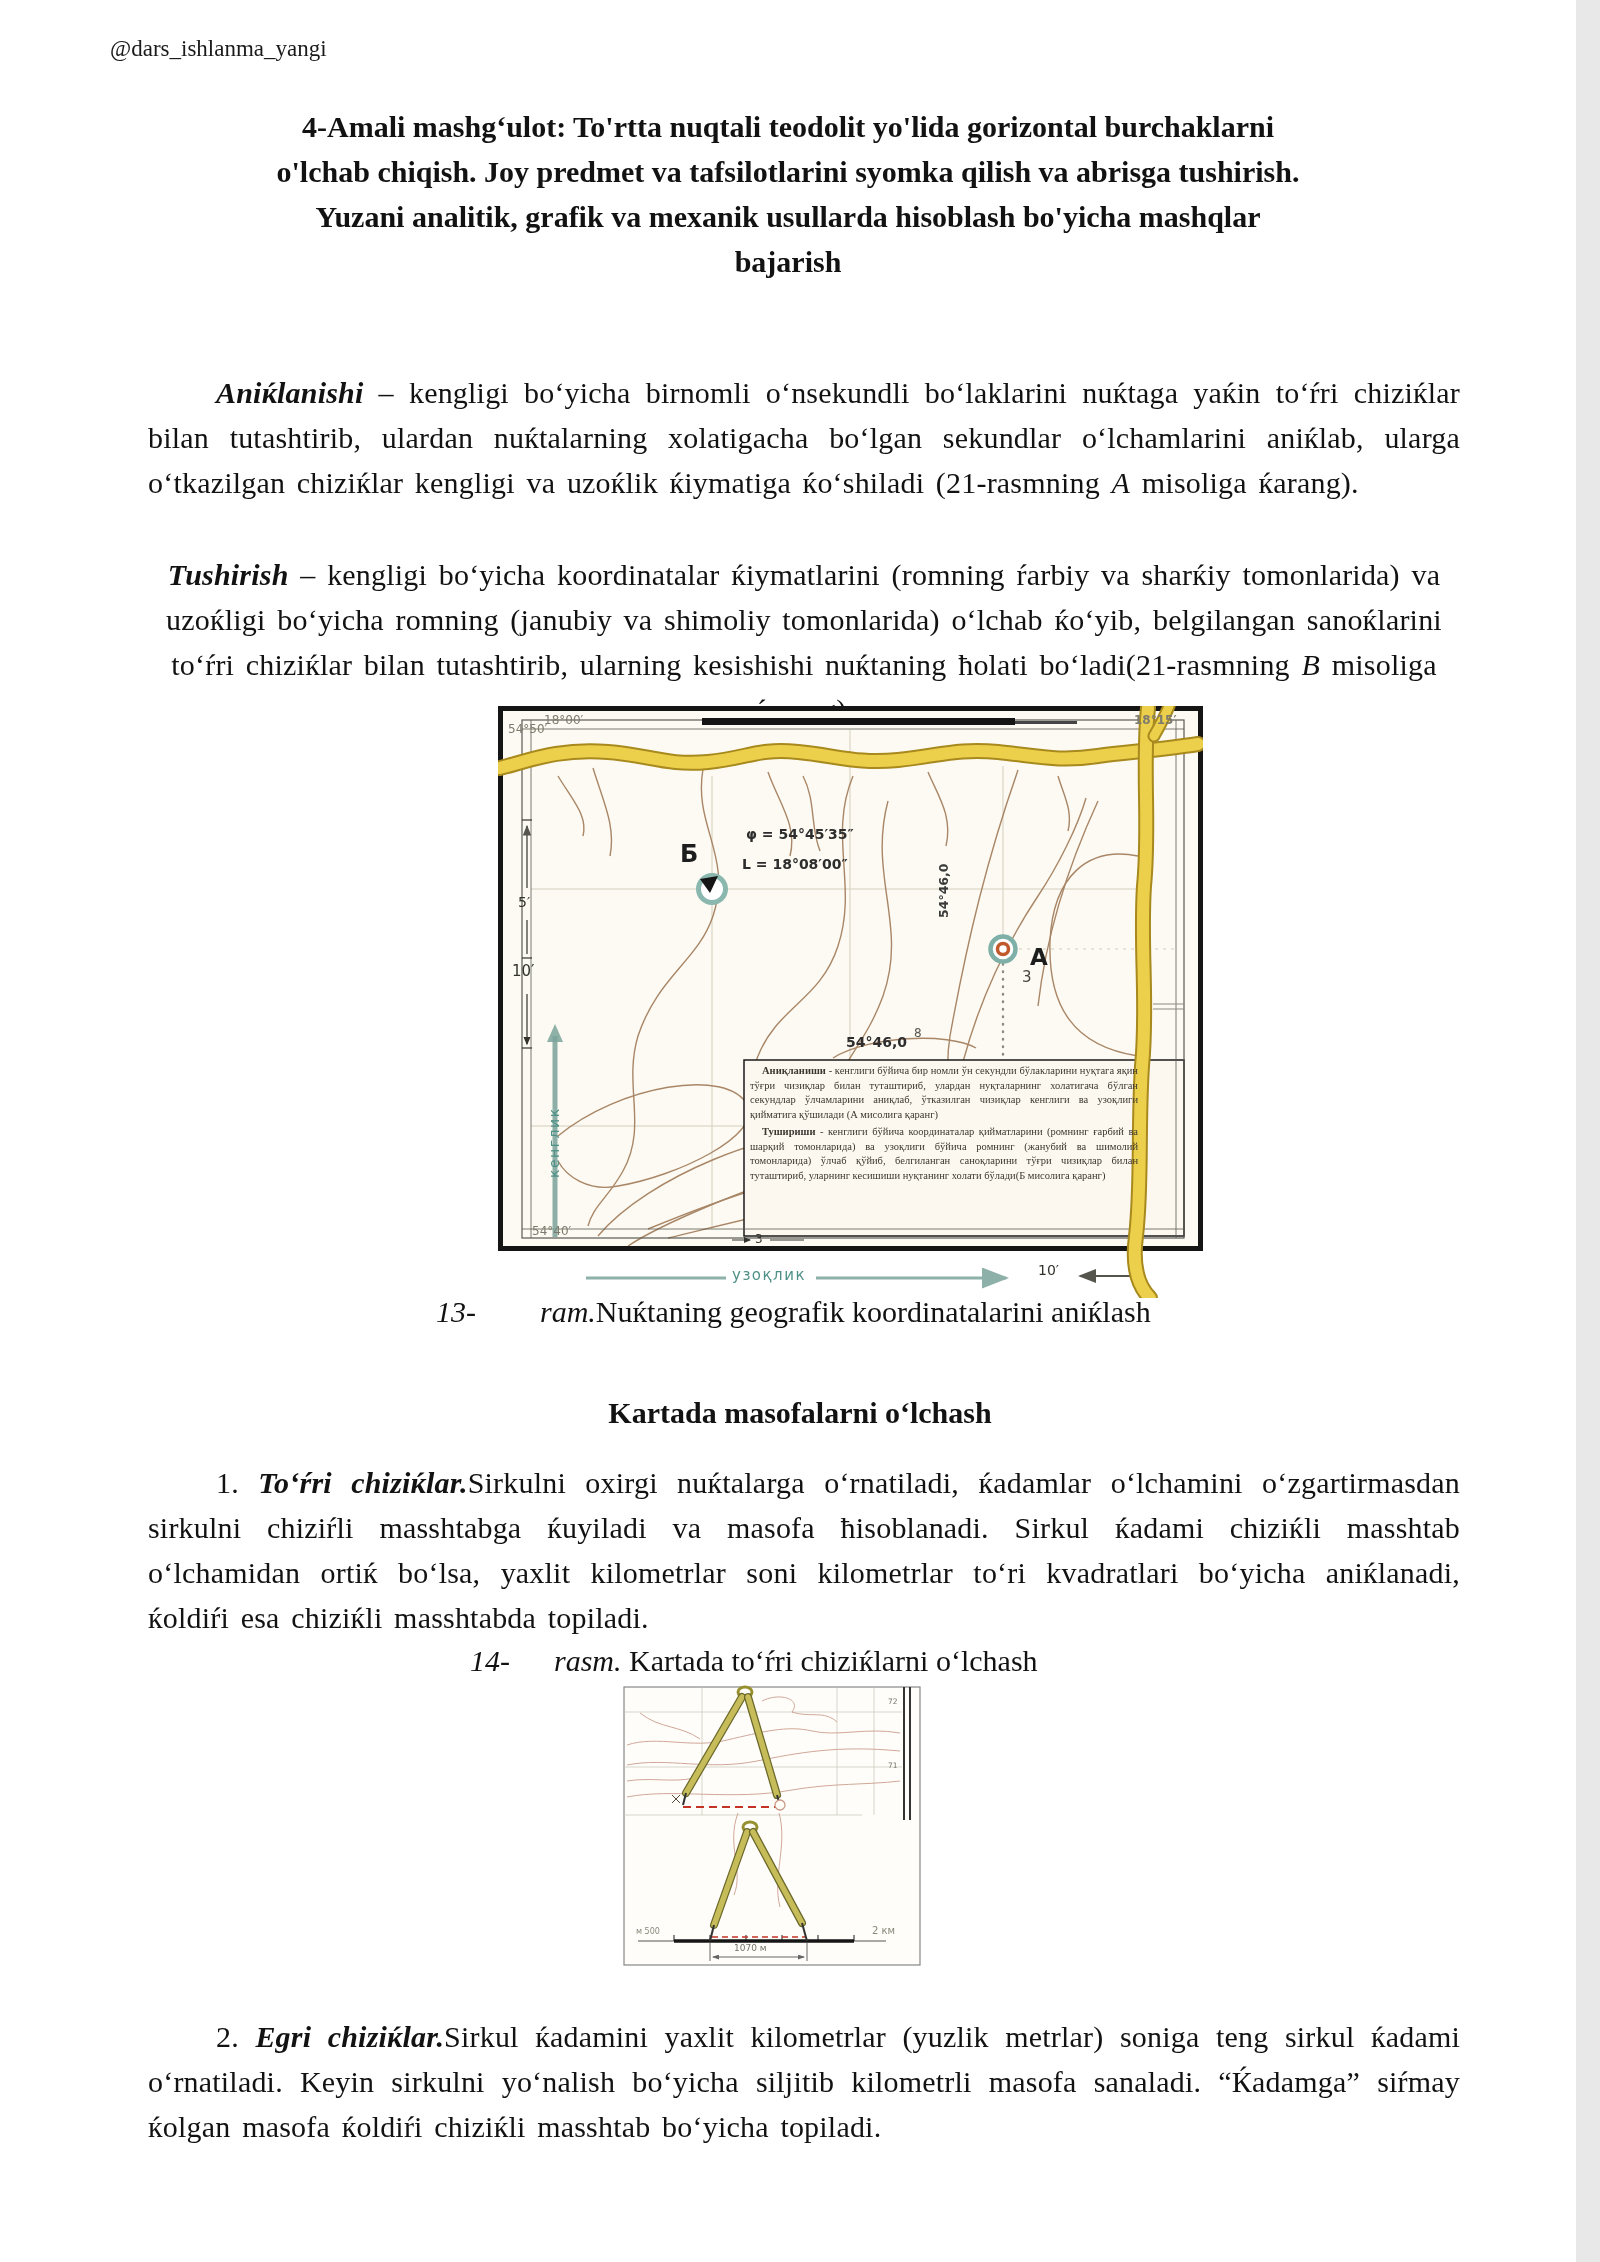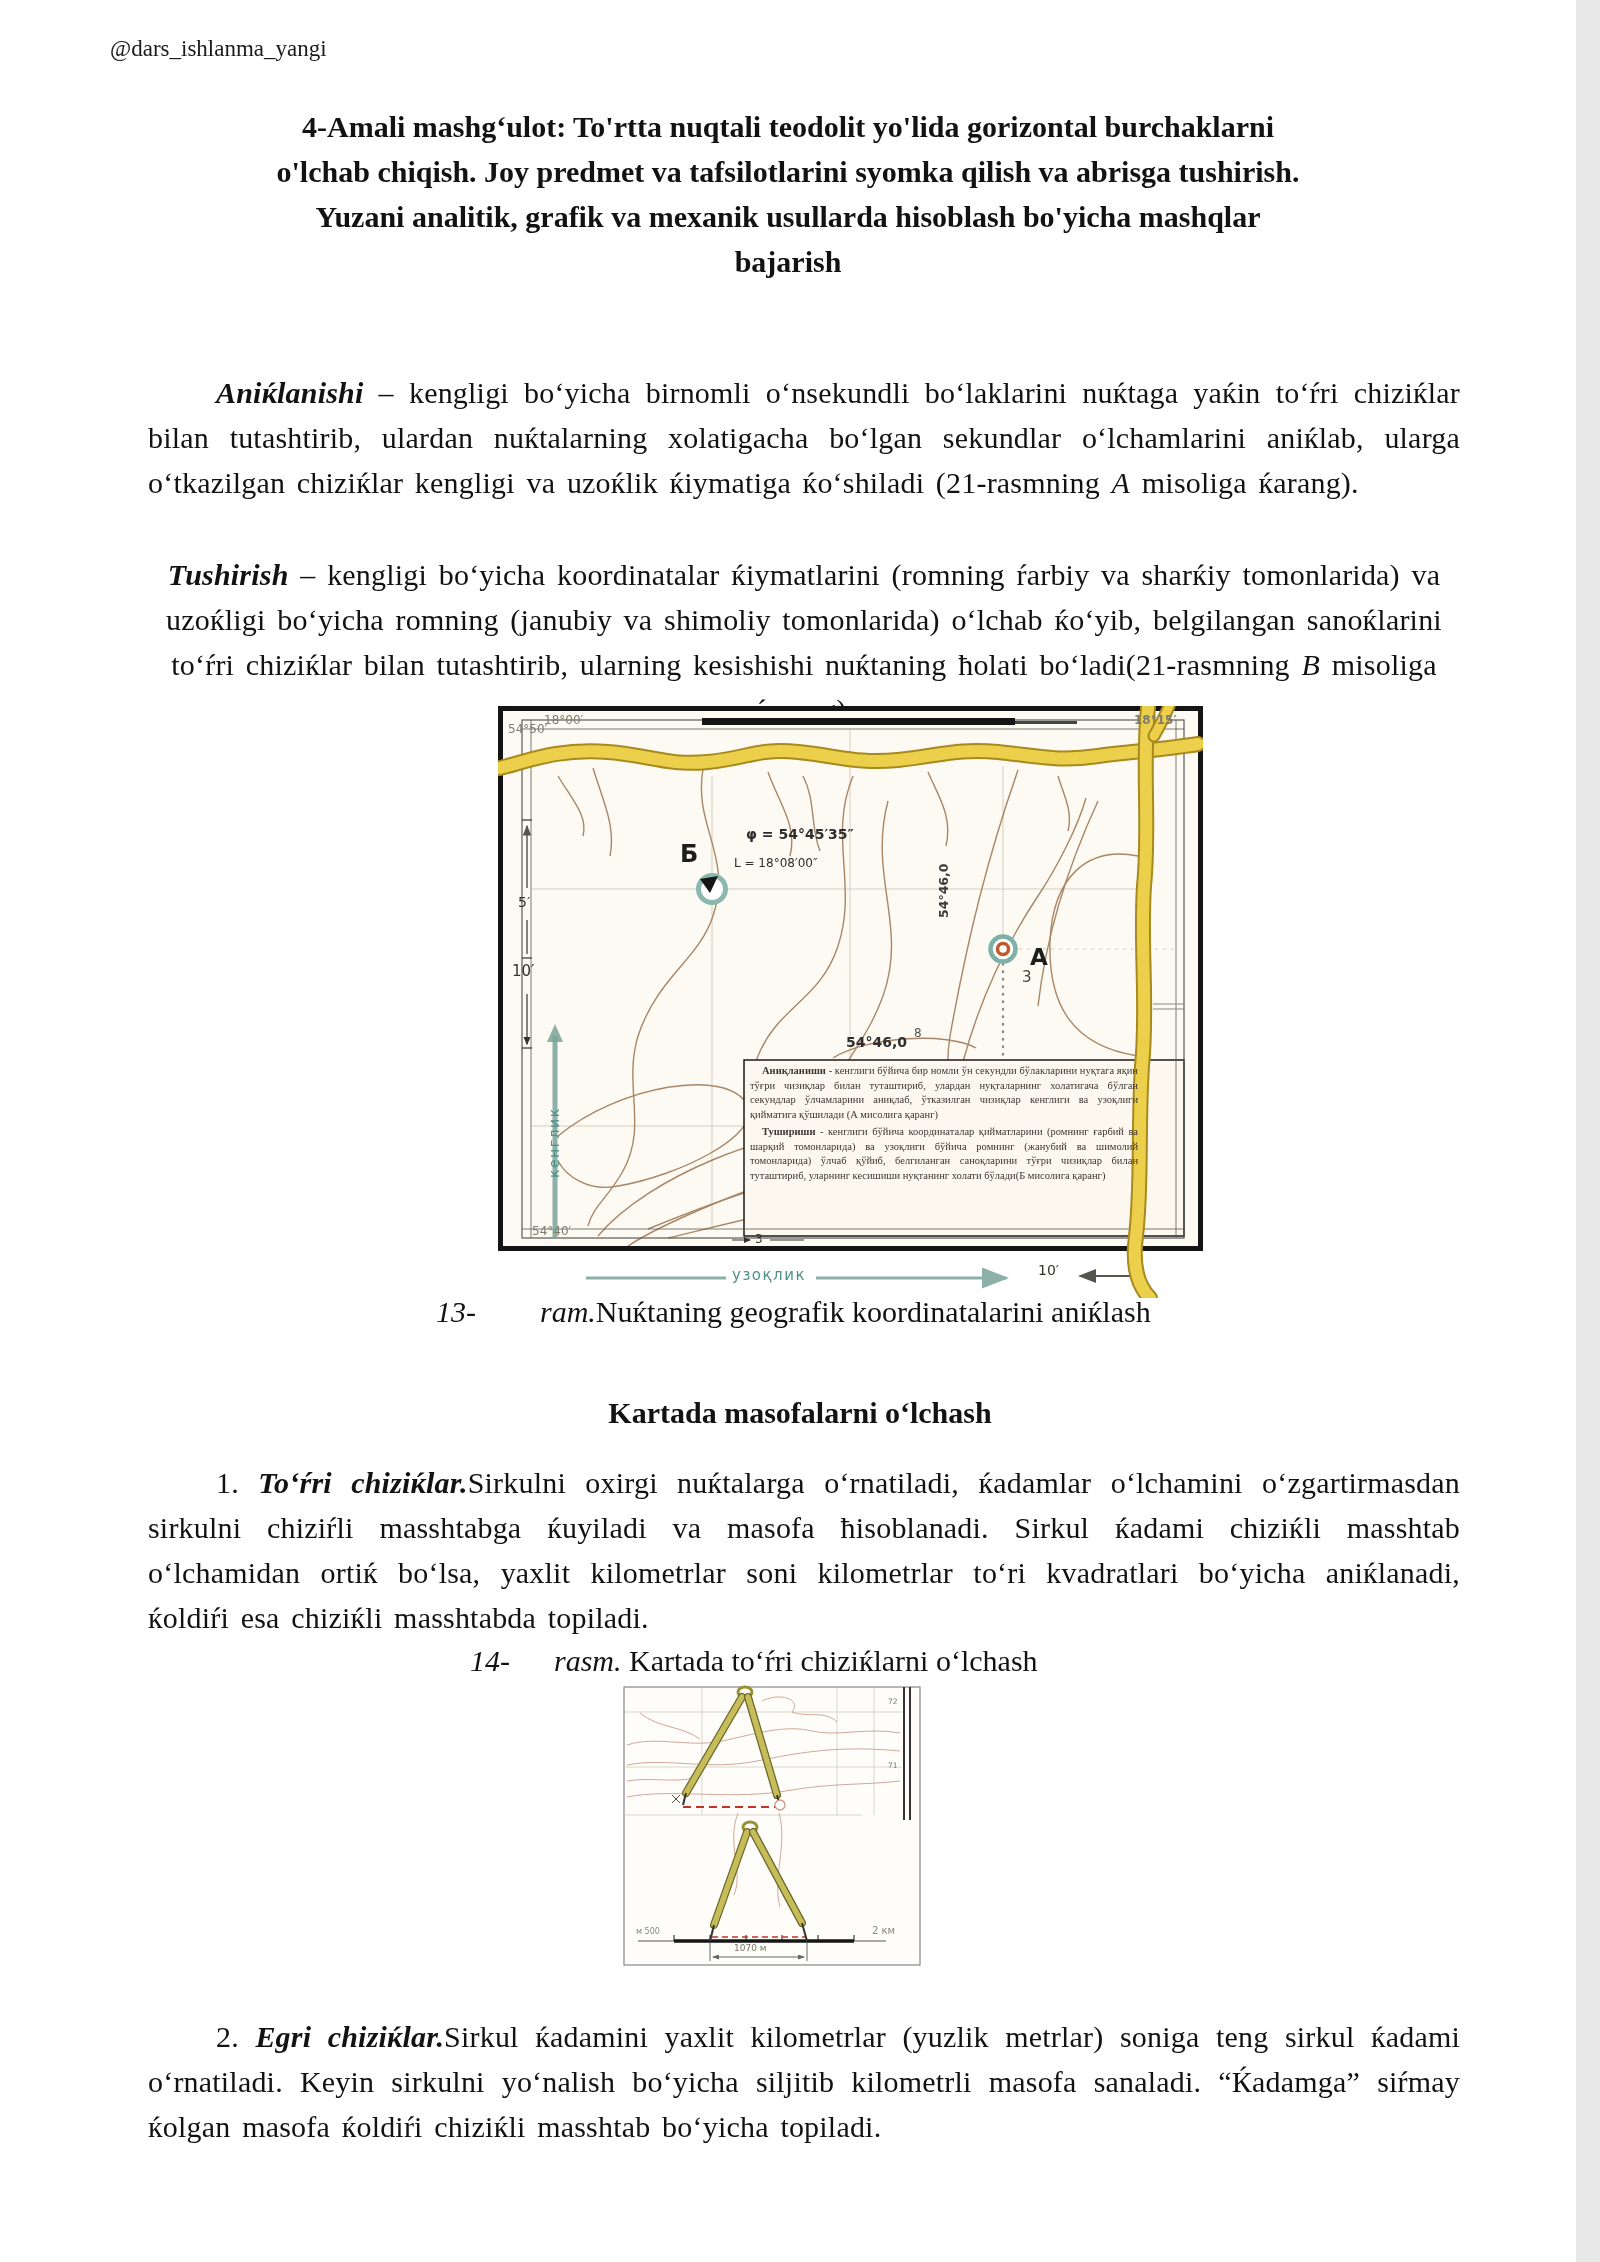--- a/index.html
+++ b/index.html
@@ -26,21 +26,21 @@
   .h2{position:absolute;left:142px;top:1396px;width:1316px;text-align:center;
       font-weight:bold;font-size:30px;}
   figure.fig{position:absolute;margin:0;}
   .mapfig{left:498px;top:706px;width:705px;height:592px;}
   .divfig{left:622px;top:1685px;width:300px;height:284px;}
   .figsvg{position:absolute;left:0;top:0;}
   
   .ml{position:absolute;font-family:"DejaVu Sans","Liberation Sans",sans-serif;white-space:nowrap;}
   .lbl-b{left:182px;top:134px;font-size:24px;font-weight:bold;color:#1d1d1d;filter:blur(.3px);}
   .lbl-phi{left:248px;top:120px;font-size:14px;color:#2d2d2d;filter:blur(.45px);font-weight:bold;}
-  .lbl-ell{left:236px;top:150px;font-size:12px;color:#2d2d2d;filter:blur(.45px);font-weight:normal;}
+  .lbl-ell{left:244px;top:150px;font-size:14px;color:#2d2d2d;filter:blur(.45px);font-weight:bold;}
   .lbl-rot{left:438px;top:212px;font-size:12.5px;color:#3a3a3a;filter:blur(.4px);
            transform:rotate(-90deg);transform-origin:left top;font-weight:bold;}
   .lbl-a{left:532px;top:238px;font-size:23px;font-weight:bold;color:#1d1d1d;filter:blur(.3px);}
   .lbl-3{left:524px;top:262px;font-size:15px;color:#45453f;filter:blur(.3px);}
   .lbl-8{left:416px;top:320px;font-size:12px;color:#55554d;filter:blur(.35px);}
   .lbl-parh{left:348px;top:328px;font-size:14px;font-weight:bold;color:#2d2d2d;filter:blur(.4px);}
   .lbl-t5{left:20px;top:188px;font-size:14px;color:#33332e;filter:blur(.3px);}
   .lbl-t10{left:14px;top:256px;font-size:15px;color:#33332e;filter:blur(.3px);}
   .lbl-keng{left:48px;top:472px;font-size:14px;color:#4f9187;letter-spacing:1.5px;
             transform:rotate(-90deg);transform-origin:left top;filter:blur(.3px);}

